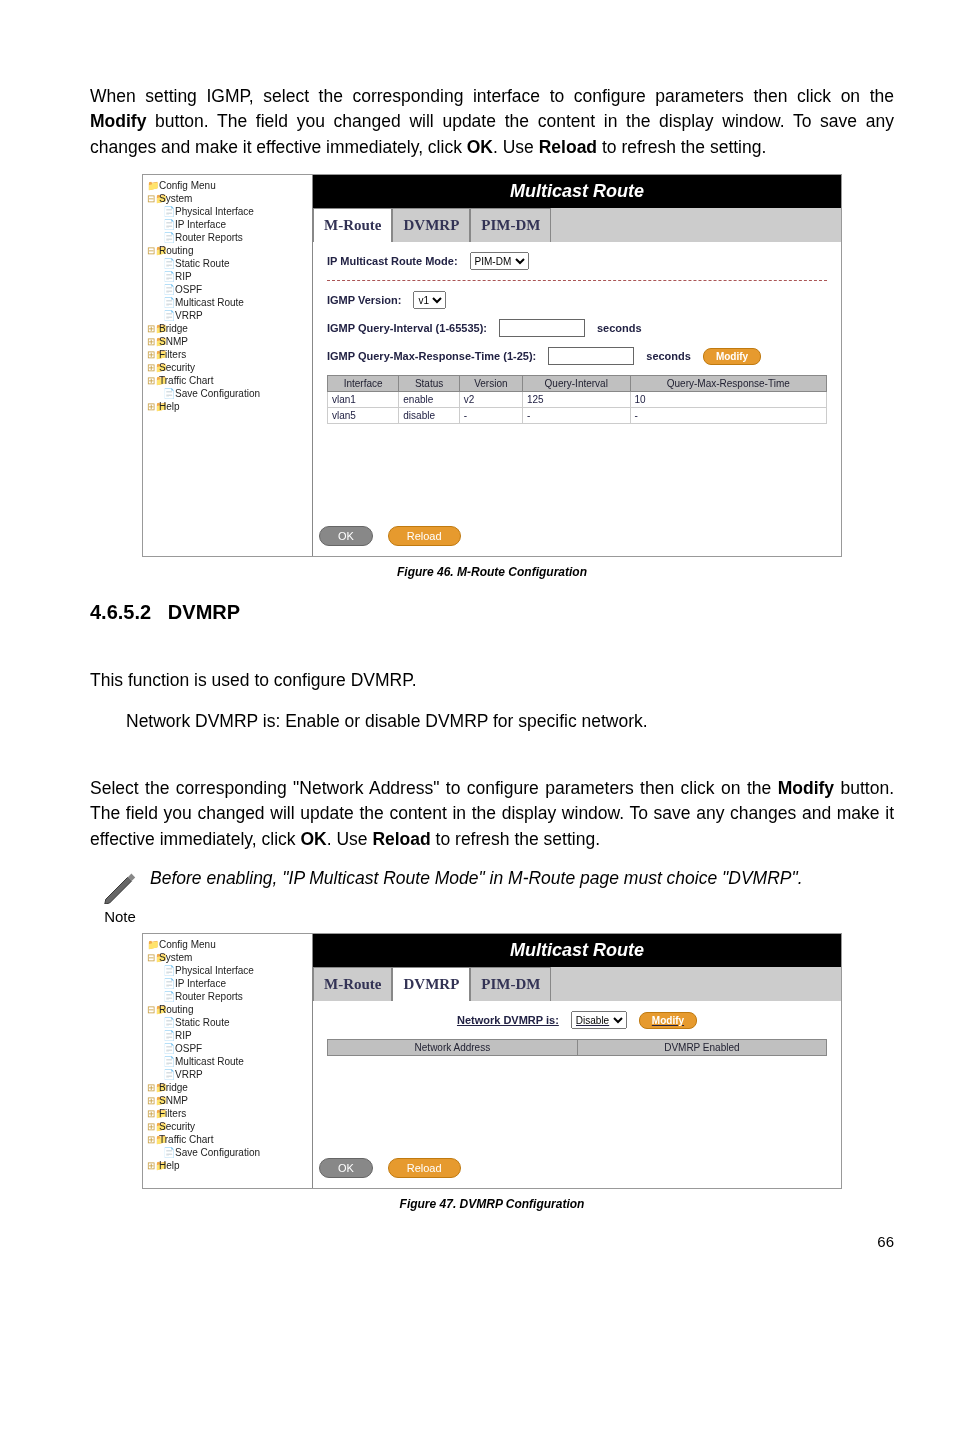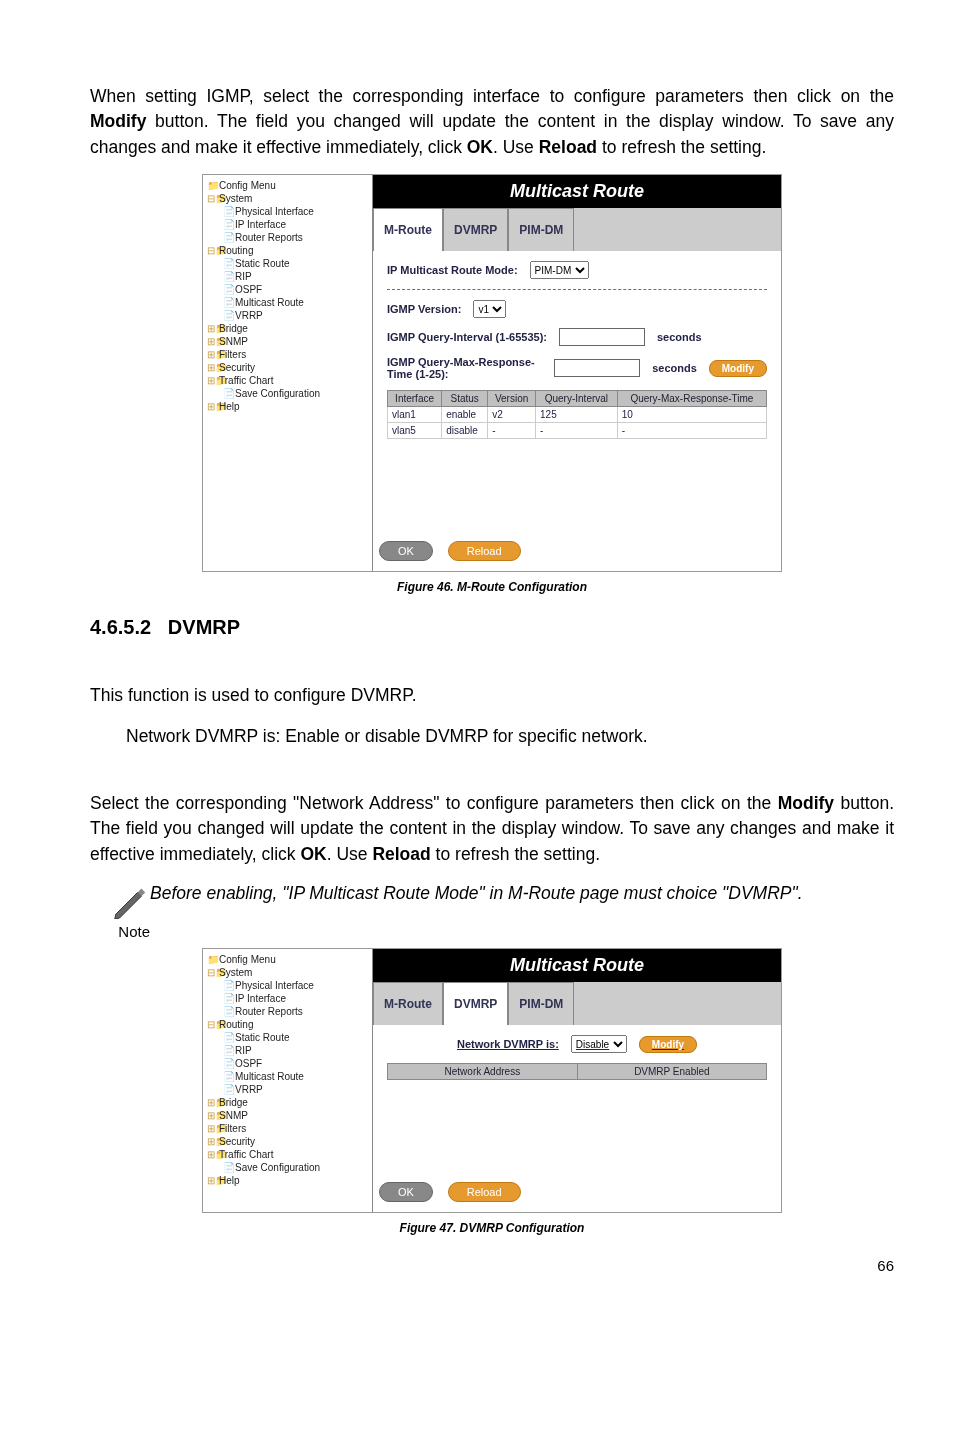--- a/index.html
+++ b/index.html
@@ -23,21 +23,21 @@
   .para {
     font-size: 17.5px;
     line-height: 1.45;
     margin-bottom: 14px;
     text-align: justify;
     margin-top: 44px;
   }
   .para b { font-weight: bold; }
   .screenshot-wrap {
     margin: 6px auto 6px auto;
-    width: 580px;
+    width: 700px;
   }
   .screenshot {
     display: flex;
     border: 1px solid #999;
     font-family: Verdana, Geneva, sans-serif;
     font-size: 10px;
     box-sizing: border-box;
   }
   .sidebar {
     width: 165px;
@@ -67,24 +67,25 @@
     font-style: italic;
     font-size: 18px;
     text-align: center;
     padding: 6px 0;
   }
   .tab-row { background:#ccc; display:flex; }
   .tab {
     background:#ccc;
     border:1px solid #888;
     border-bottom:none;
-    padding:14px 10px;
-    font-size:12px;
+    padding:8px 10px;
+    font-size:15px;
     font-weight:bold;
     color:#335;
+    font-family:Liberation Serif, serif;
   }
   .tab.active { background:#fff; }
   .form-area {
     padding: 10px 14px;
     font-size: 11px;
     color: #224;
   }
   .form-row {
     display:flex;
     align-items:center;
@@ -169,21 +170,21 @@
     margin-bottom: 12px;
     font-size: 17.5px;
   }
   .note-block {
     display:flex;
     align-items:flex-start;
     margin: 12px 0 8px 0;
   }
   .note-pen {
     width: 60px;
-    text-align:right;
+    text-align:center;
   }
   .note-pen svg { width:40px; height:38px; }
   .note-pen .nlabel { font-size: 15px; }
   .note-text {
     flex:1;
     font-style: italic;
     font-size: 17.5px;
     line-height: 1.45;
   }
   .pagenum {

